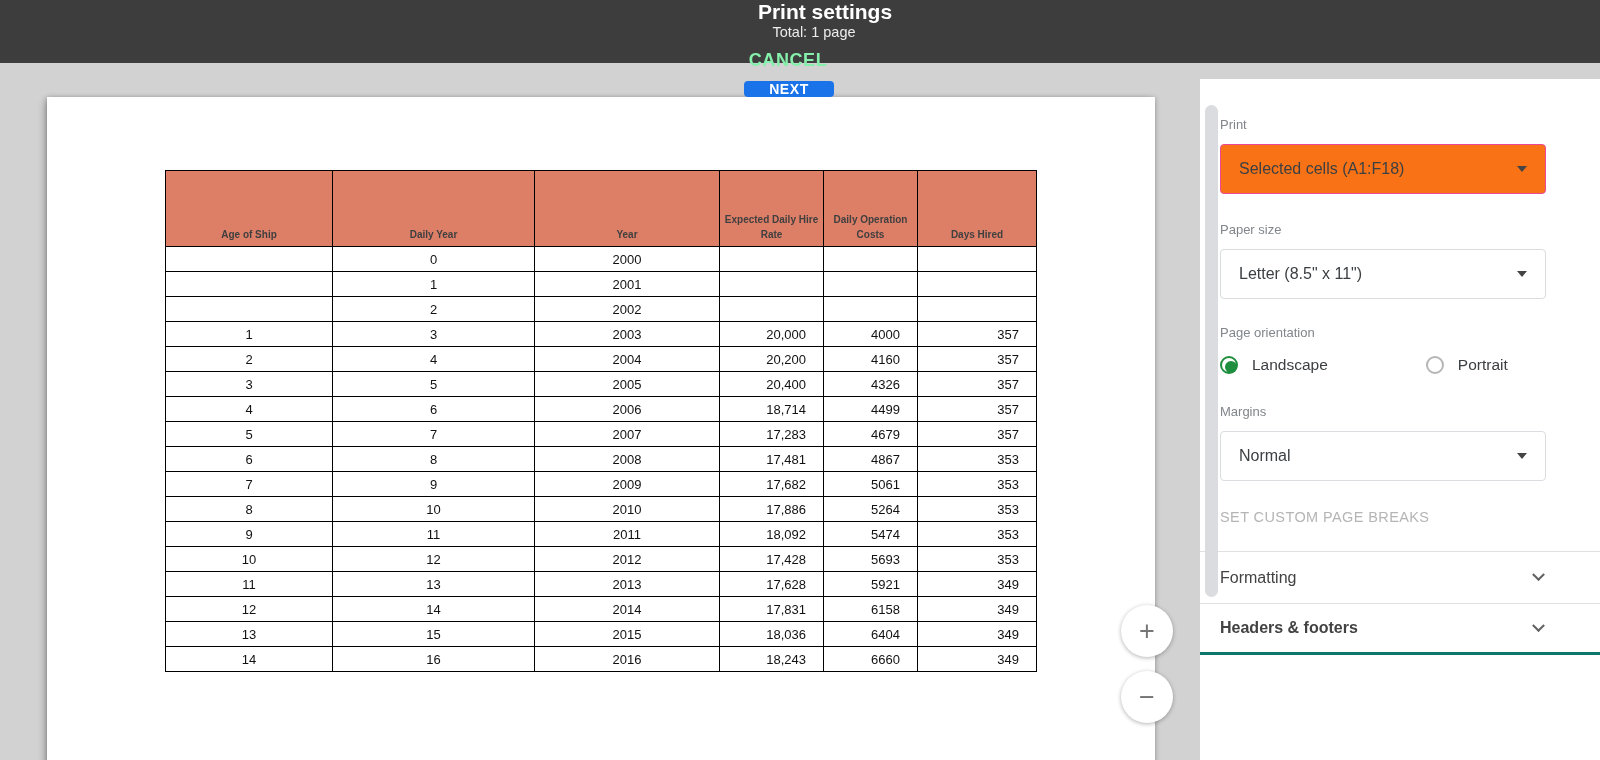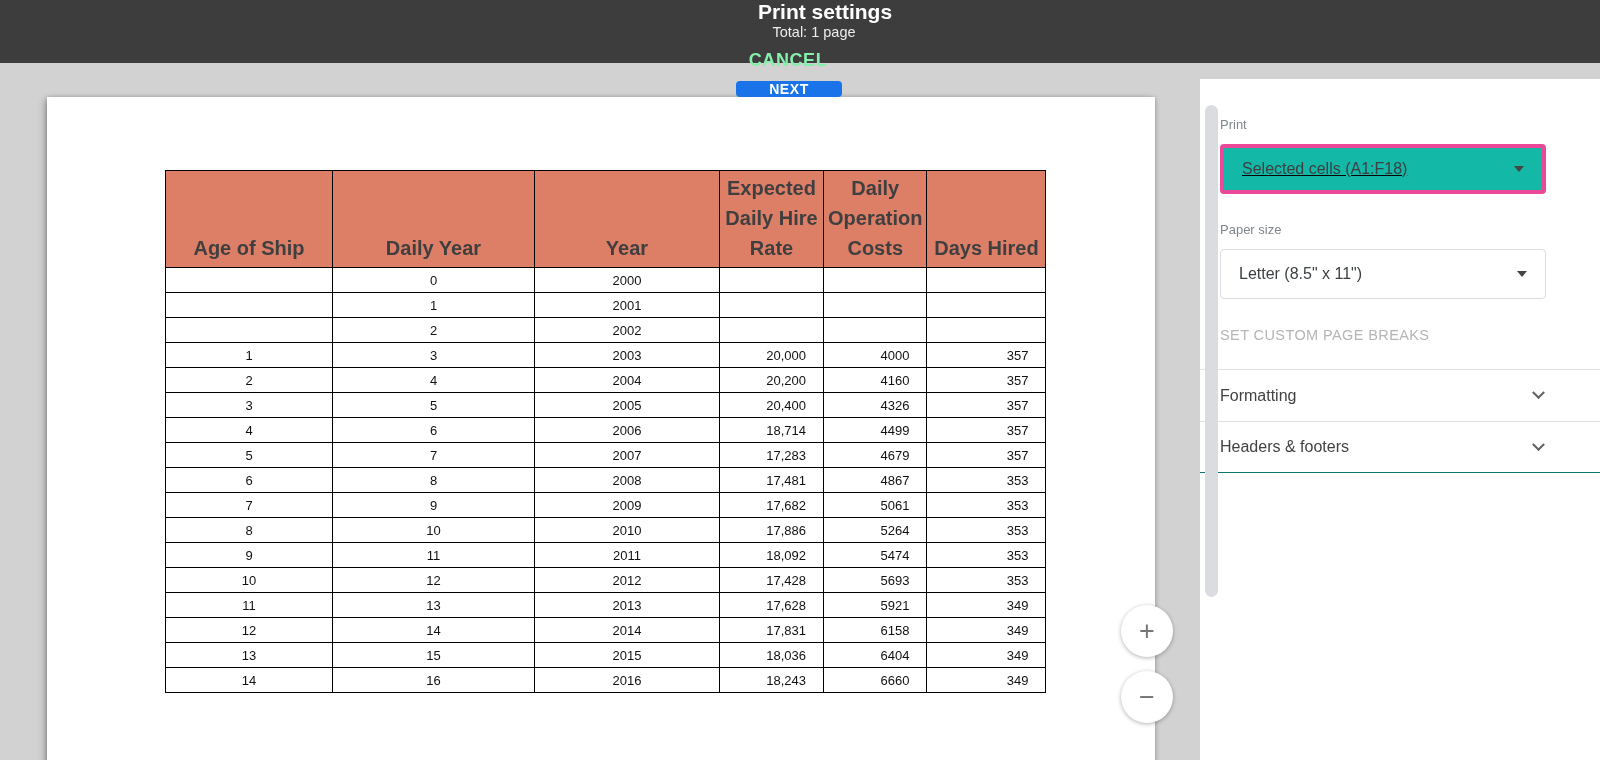--- a/index.html
+++ b/index.html
@@ -8,39 +8,39 @@
 
   
   .topbar { position:absolute; top:0; left:0; width:1600px; height:63px;
     background:#3d3d3d; display:flex; align-items:center; z-index:30;flex-direction:column; }
   .topbar-title { color:#ffffff; font-size:21px; font-weight:bold; margin-left:50px; }
   .topbar-total { color:#ececec; font-size:14.5px; font-weight:500; margin-left:28px; }
   .topbar-spacer { flex:1; }
   .cancel-btn { color:#86efac; font-size:18px; font-weight:bold; letter-spacing:.6px;
     background:none; border:none; cursor:pointer; margin-right:24px; padding:10px 6px; }
   .next-btn { background:#1a73e8; color:#ffffff; font-size:14px; font-weight:bold;
-    letter-spacing:.6px; border:none; border-radius:4px; width:106px; height:38px;
+    letter-spacing:.6px; border:none; border-radius:4px; width:90px; height:38px;
     margin-right:22px; cursor:pointer; }
 
   
   .main { position:absolute; top:63px; left:0; width:1600px; height:697px; }
   .preview-area { position:absolute; left:0; top:0; width:1200px; height:697px;
     background:#d2d2d2; overflow:hidden; }
   .page { position:absolute; left:47px; top:34px; width:1108px; height:680px;
     background:#ffffff;
     box-shadow:0 1px 5px rgba(0,0,0,.32), -4px 2px 8px -2px rgba(0,0,0,.22); }
 
   
   table.sheet { position:absolute; left:118px; top:73px; border-collapse:collapse;
     table-layout:fixed; }
   table.sheet col.c0 { width:167px; } table.sheet col.c1 { width:202px; }
   table.sheet col.c2 { width:185px; } table.sheet col.c3 { width:104px; }
   table.sheet col.c4 { width:94px;  } table.sheet col.c5 { width:119px; }
   table.sheet th, table.sheet td { border:1px solid #000000; }
-  table.sheet th { background:#dd7e67; color:#3f3f3f; font-size:20px; font-weight:bold;
+  table.sheet th { background:#dd7e67; color:#3f3f3f; font-size:10px; font-weight:bold;
     height:76px; vertical-align:bottom; text-align:center; padding:2px 4px 4px;
     line-height:1.5; }
   table.sheet td { height:25px; font-size:13px; color:#111111; text-align:center;
     vertical-align:middle; padding:0 4px; }
   table.sheet td:nth-child(4), table.sheet td:nth-child(5),
   table.sheet td:nth-child(6) { text-align:right; padding-right:17px; }
 
   
   .zoom-btn { position:absolute; width:52px; height:52px; border-radius:50%;
     background:#ffffff; border:none; box-shadow:0 1px 4px rgba(0,0,0,.3);
@@ -52,21 +52,21 @@
   
   .sidebar { position:absolute; left:1200px; top:16px; width:400px; height:697px;
     background:#ffffff; }
   .sidebar-thumb { position:absolute; left:5px; top:26px; width:13px; height:492px;
     background:#dadce0; border-radius:7px; }
   .sb-content { padding:38px 0 0 0; }
   .sb-group { padding:0 54px 0 20px; }
   .sb-label { color:#80868b; font-size:13px; margin-bottom:12px; }
   .dropdown { height:50px; border-radius:4px; display:flex; align-items:center;
     padding:0 18px; cursor:pointer; position:relative; }
-  .dropdown.filled { background:#14b8a6; border:4px solid #ec4899;text-decoration:underline; }
+  .dropdown.filled { background:#f97316; border:1px solid #ec4899; }
   .dropdown.outlined { background:#ffffff; border:1px solid #dadce0; }
   .dropdown .val { color:#3c4043; font-size:16px; flex:1; white-space:nowrap;
     overflow:hidden; }
   .caret { width:0; height:0; border-left:5px solid transparent;
     border-right:5px solid transparent; border-top:6px solid #444444; margin-left:8px; }
 
   .radio-row { display:flex; align-items:center; margin-top:16px; }
   .radio-opt { display:flex; align-items:center; cursor:pointer; }
   .radio-opt + .radio-opt { margin-left:98px; }
   .radio-circle { width:18px; height:18px; border-radius:50%; position:relative;
@@ -77,21 +77,21 @@
   .radio-circle.off { border:2px solid #b6b6b6; }
   .radio-label { color:#3c4043; font-size:15.5px; margin-left:14px; }
 
   .page-breaks { color:#b5b5b5; font-size:14.5px; font-weight:500; letter-spacing:.4px;
     padding:0 20px; margin-top:28px; cursor:default; }
 
   .sb-sections { margin-top:26px; }
   .sb-section { height:52px; border-top:1px solid #e0e0e0; display:flex;
     align-items:center; justify-content:space-between; padding:0 57px 0 20px;
     cursor:pointer; }
-  .sb-section:last-child { border-bottom:1px solid #0f766e; }
+  .sb-section:last-child { border-bottom:3px solid #0f766e;font-weight:bold; }
   .section-label { color:#424242; font-size:16px; }
   .chevron { width:9px; height:9px; border-right:2px solid #616161;
     border-bottom:2px solid #616161; transform:rotate(45deg) translate(-2px,-2px); }
 
   .mt28 { margin-top:28px; } .mt26 { margin-top:26px; } .mt32 { margin-top:32px; }
   .mt30 { margin-top:30px; }
 </style>
 </head>
 <body>
 
@@ -287,22 +287,42 @@
       </div>
 
       <div class="sb-group mt28">
         <div class="sb-label">Paper size</div>
         <div class="dropdown outlined">
           <span class="val">Letter (8.5" x 11")</span>
           <span class="caret"></span>
         </div>
       </div>
 
-
-
+      <div class="sb-group mt26">
+        <div class="sb-label">Page orientation</div>
+        <div class="radio-row">
+          <div class="radio-opt">
+            <span class="radio-circle on"></span>
+            <span class="radio-label">Landscape</span>
+          </div>
+          <div class="radio-opt">
+            <span class="radio-circle off"></span>
+            <span class="radio-label">Portrait</span>
+          </div>
+        </div>
+      </div>
+
+
+      <div class="sb-group mt30">
+        <div class="sb-label">Margins</div>
+        <div class="dropdown outlined">
+          <span class="val">Normal</span>
+          <span class="caret"></span>
+        </div>
+      </div>
 
       <div class="page-breaks">SET CUSTOM PAGE BREAKS</div>
 
       <div class="sb-sections">
         <div class="sb-section">
           <span class="section-label">Formatting</span>
           <span class="chevron"></span>
         </div>
         <div class="sb-section">
           <span class="section-label">Headers &amp; footers</span>

